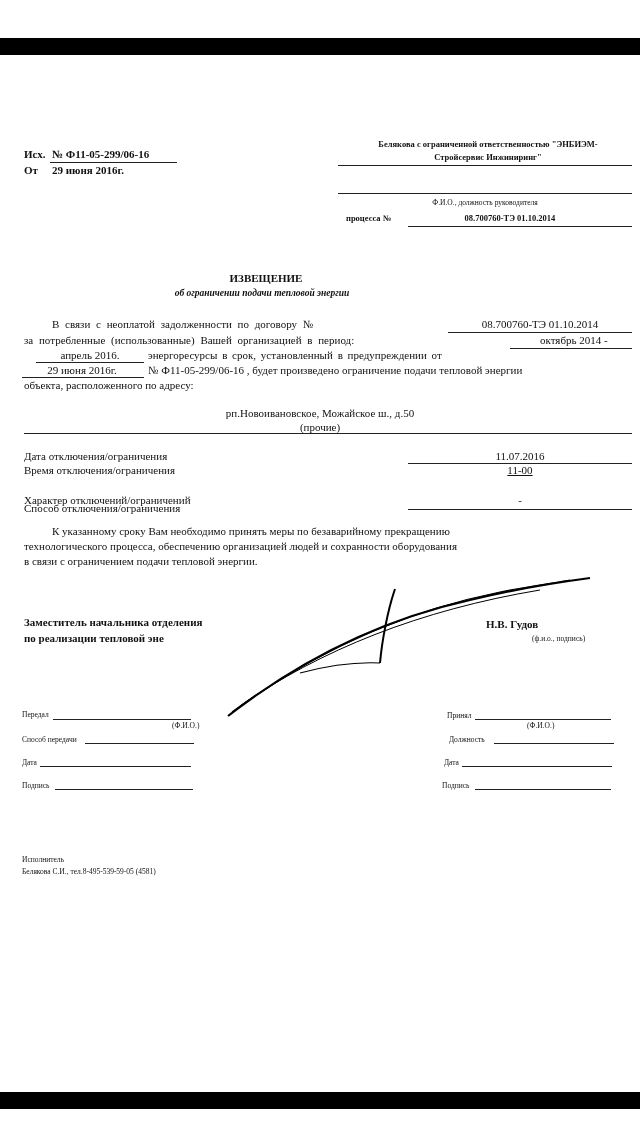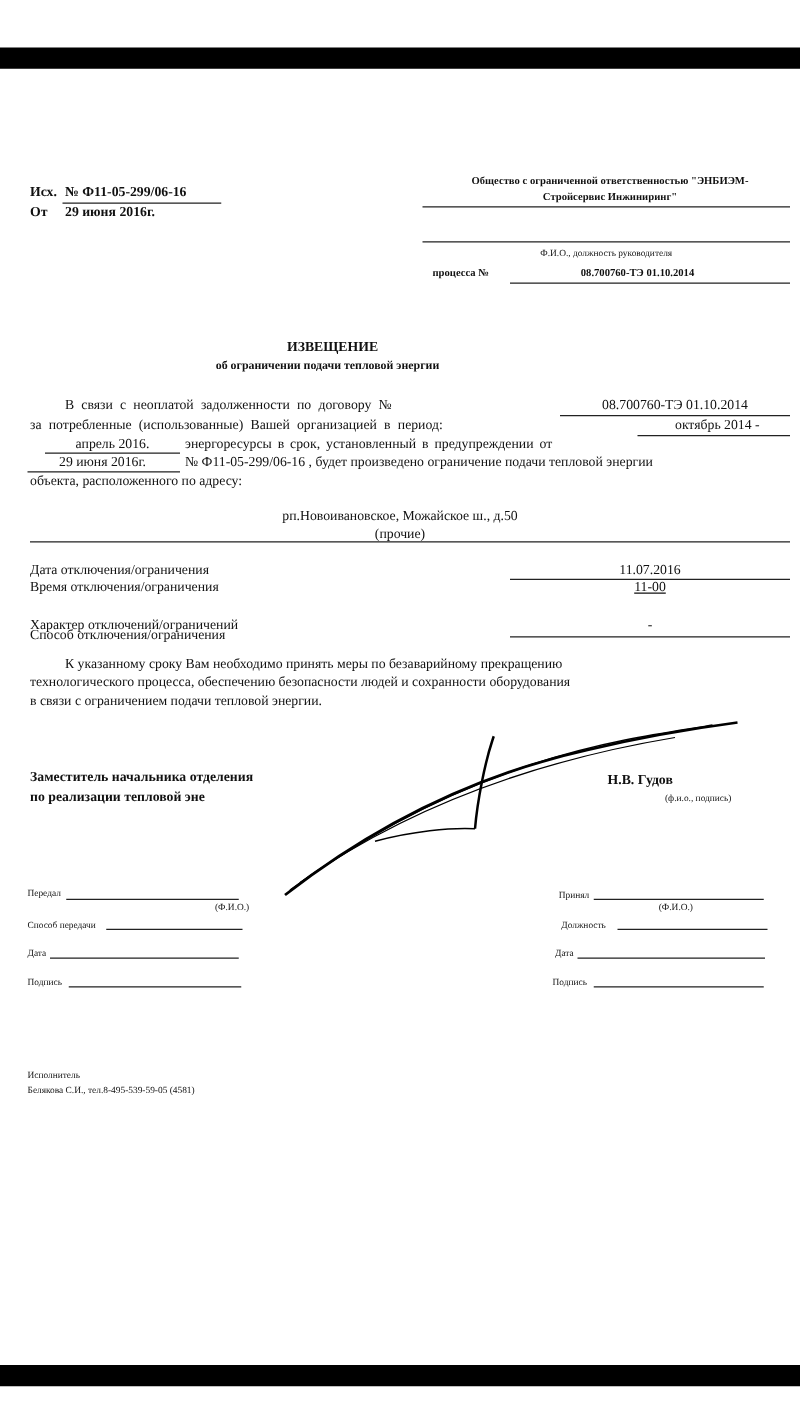--- a/index.html
+++ b/index.html
@@ -22,31 +22,31 @@
 
 <div class="bar bar-top"></div>
 <div class="bar bar-bottom"></div>
 
 <div class="abs b f11" style="left:24px; top:148px;">Исх.</div>
 <div class="abs b f11" style="left:52px; top:148px;">№ Ф11-05-299/06-16</div>
 <div class="line" style="left:50px; top:162px; width:127px;"></div>
 <div class="abs b f11" style="left:24px; top:164px;">От</div>
 <div class="abs b f11" style="left:52px; top:164px;">29 июня 2016г.</div>
 
-<div class="abs b f9 center" style="left:340px; top:139px; width:296px;">Общество с ограниченной ответственностью "ЭНБИЭМ-</div>
+<div class="abs b f9 center" style="left:340px; top:139px; width:296px;">Белякова с ограниченной ответственностью "ЭНБИЭМ-</div>
 <div class="abs b f9 center" style="left:340px; top:152px; width:296px;">Стройсервис Инжиниринг"</div>
 <div class="line" style="left:338px; top:165px; width:294px;"></div>
 <div class="line" style="left:338px; top:193px; width:294px;"></div>
 <div class="abs f8 center" style="left:400px; top:198px; width:170px;">Ф.И.О., должность руководителя</div>
 <div class="abs b f9" style="left:346px; top:213px;">процесса №</div>
 <div class="abs b f9 center" style="left:410px; top:213px; width:200px;">08.700760-ТЭ 01.10.2014</div>
 <div class="line" style="left:408px; top:226px; width:224px;"></div>
 
 <div class="abs b f11 center" style="left:0; top:272px; width:532px;">ИЗВЕЩЕНИЕ</div>
-<div class="abs b f9 center" style="left:0; top:288px; width:524px; font-size:9.5px;">об ограничении подачи тепловой энергии</div>
+<div class="abs b f9 center" style="left:0; top:288px; width:524px; font-size:9.5px;font-style:italic;">об ограничении подачи тепловой энергии</div>
 
 <div class="abs f11" style="left:52px; top:318px; word-spacing:3px;">В связи с неоплатой задолженности по договору №</div>
 <div class="abs f11 center" style="left:450px; top:318px; width:180px;">08.700760-ТЭ 01.10.2014</div>
 <div class="line" style="left:448px; top:332px; width:184px;"></div>
 
 <div class="abs f11" style="left:24px; top:334px; word-spacing:3px;">за потребленные (использованные) Вашей организацией в период:</div>
 <div class="abs f11" style="left:540px; top:334px;">октябрь 2014 -</div>
 <div class="line" style="left:510px; top:348px; width:122px;"></div>
 
 <div class="abs f11 center" style="left:36px; top:349px; width:108px;">апрель 2016.</div>
@@ -71,21 +71,21 @@
 <div class="abs f11 center" style="left:408px; top:464px; width:224px; text-decoration:underline;">11-00</div>
 
 <div class="abs f11" style="left:24px; top:502px;">Способ отключения/ограничения</div>
 <div class="abs f11 center" style="left:408px; top:479px; width:224px;"></div>
 
 <div class="abs f11" style="left:24px; top:494px;">Характер отключений/ограничений</div>
 <div class="abs f11 center" style="left:408px; top:494px; width:224px;">-</div>
 <div class="line" style="left:408px; top:509px; width:224px;"></div>
 
 <div class="abs f11" style="left:52px; top:525px;">К указанному сроку  Вам  необходимо  принять меры по безаварийному прекращению</div>
-<div class="abs f11" style="left:24px; top:540px;">технологического процесса, обеспечению безопасности людей и сохранности оборудования</div>
+<div class="abs f11" style="left:24px; top:540px;">технологического процесса, обеспечению организацией людей и сохранности оборудования</div>
 <div class="abs f11" style="left:24px; top:555px;">в связи с ограничением подачи тепловой энергии.</div>
 
 <div class="abs b f11" style="left:24px; top:616px;">Заместитель начальника отделения</div>
 <div class="abs b f11" style="left:24px; top:632px;">по реализации тепловой эне</div>
 <div class="abs b f11" style="left:486px; top:618px;">Н.В. Гудов</div>
 <div class="abs f8" style="left:486px; top:634px;margin-left:46px;">(ф.и.о., подпись)</div>
 
 <svg class="sig" width="640" height="1136">
   <path d="M228 716 C 300 660, 380 620, 470 600 C 520 588, 560 582, 590 578" fill="none" stroke="#000" stroke-width="2.2"></path>
   <path d="M232 712 C 310 655, 400 612, 500 592 C 530 586, 560 582, 570 580" fill="none" stroke="#000" stroke-width="1.2"></path>

